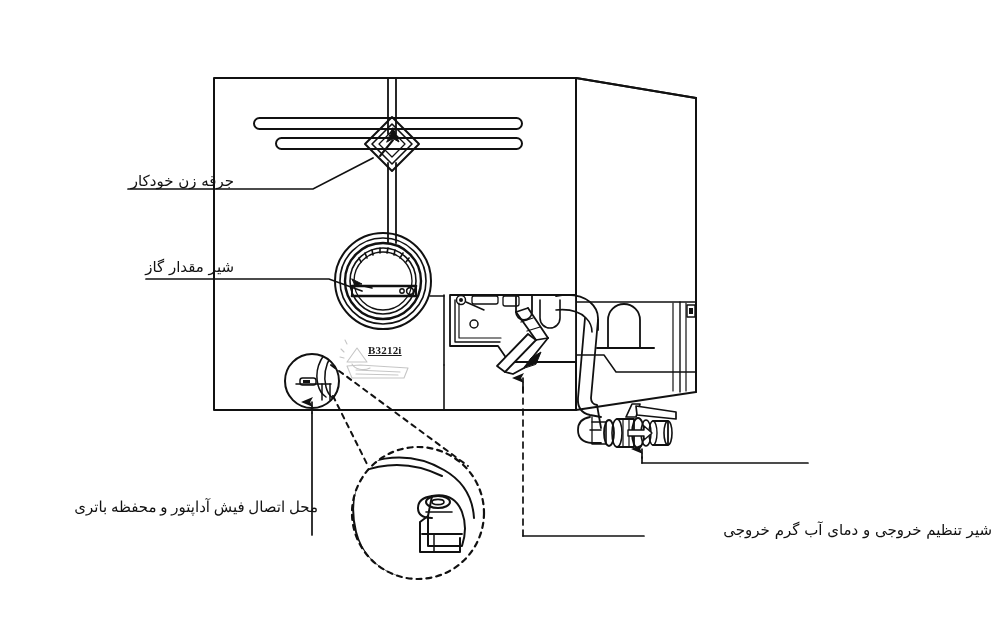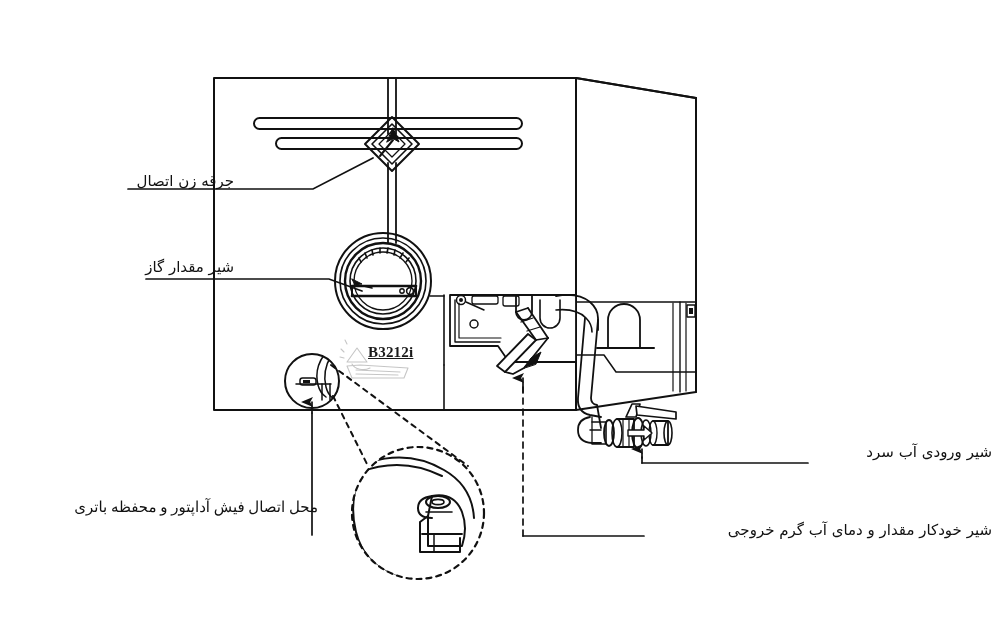--- a/index.html
+++ b/index.html
@@ -25,21 +25,21 @@
   }
   .callout.l-spark   {left:14px;  top:172px; width:220px; text-align:right;}
   .callout.l-gas     {left:14px;  top:258px; width:220px; text-align:right;}
   .callout.l-adapter {left:48px;  top:498px; width:270px; text-align:right;font-family:Liberation Serif, serif;}
   .callout.r-cold    {left:812px; top:443px; width:180px; text-align:right;}
   .callout.r-hot     {left:648px; top:521px; width:344px; text-align:right;}
 
   .model-label{
     position:absolute;left:368px;top:344px;
     font-family:"Liberation Serif","DejaVu Serif",serif;
-    font-size:15px;font-weight:bold;color:#1a1a1a;
+    font-size:11px;font-weight:bold;color:#1a1a1a;
     letter-spacing:.2px;direction:ltr;unicode-bidi:isolate;text-decoration:underline;
   }
 </style>
 </head>
 <body>
 
 <div id="stage">
 
   <svg id="diagram" viewBox="0 0 1000 643" xmlns="http://www.w3.org/2000/svg">
 
@@ -268,25 +268,24 @@
 
       <g>
         <path d="M644 536 L523 536"></path>
         <path d="M523 536 L523 385" stroke-dasharray="6 5"></path>
         <path d="M523 392 L523 378" marker-end="url(#arrowUp)"></path>
       </g>
 
     </g>
   </svg>
 
-  <div class="callout l-spark">جرقه زن اتصال</div>
+  <div class="callout l-spark">جرقه زن خودکار</div>
 
   <div class="callout l-gas">شیر مقدار گاز</div>
 
   <div class="callout l-adapter">محل اتصال فیش آداپتور و محفظه باتری</div>
 
-  <div class="callout r-cold">شیر ورودی آب سرد</div>
-
-  <div class="callout r-hot">شیر خودکار مقدار و دمای آب گرم خروجی</div>
+
+  <div class="callout r-hot">شیر تنظیم خروجی و دمای آب گرم خروجی</div>
 
   <div class="model-label">B3212i</div>
 
 </div>
 
 </body></html>

